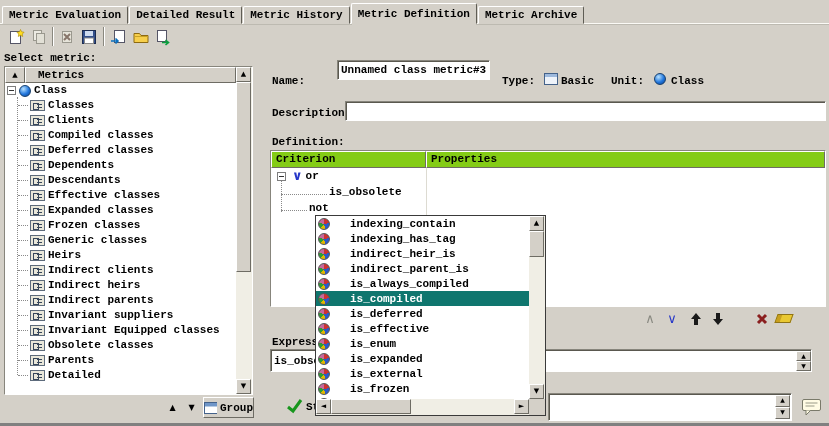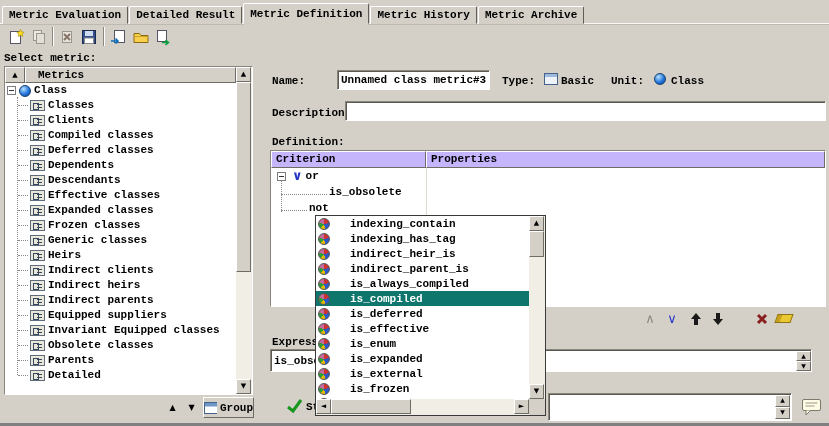--- a/index.html
+++ b/index.html
@@ -50,21 +50,21 @@
         text-align:center;font-size:7px;line-height:13px;font-family:"DejaVu Sans",sans-serif;font-weight:normal}
   .thumb{position:absolute;left:0;width:15px;background:#d4d0c8;border:1px solid;border-color:#fff #6e6c64 #6e6c64 #fff}
 
   
   .field{position:absolute;background:#fff;border:1px solid;border-color:#87857c #fff #fff #87857c;box-shadow:inset 1px 1px 0 #5a584f;
          font:bold 11px "Liberation Mono","DejaVu Sans Mono",monospace;padding:2px 3px;outline:none}
 
   
   .grid{position:absolute;left:270px;top:150px;width:556px;height:157px}
   .ghead{position:absolute;left:0;top:0;right:0;height:17px;display:flex}
-  .gcol{border:1px solid;border-color:#fff #6e6c64 #6e6c64 #fff;background:#c4b5fd;padding:1px 4px;height:17px}
+  .gcol{border:1px solid;border-color:#fff #6e6c64 #6e6c64 #fff;background:#84cc16;padding:1px 4px;height:17px}
   .gbody{position:absolute;left:0;top:17px;right:0;bottom:0;background:#fff;overflow:hidden}
   .gsep{position:absolute;left:155px;top:0;bottom:0;width:1px;background:#dddbd2}
   .grow{position:absolute;left:0;right:0;height:16px;line-height:16px;display:flex;align-items:center;white-space:nowrap}
   .dotv{position:absolute;border-left:1px dotted #8a8a8a;width:1px}
   .doth{position:absolute;border-top:1px dotted #8a8a8a;height:1px}
   .oricon{color:#2637c8;font-size:13px;line-height:12px;margin:0 3px;font-family:"DejaVu Sans",sans-serif}
 
   .opbtn{position:absolute;top:310px;width:20px;height:17px;display:flex;align-items:center;justify-content:center;background:transparent;border:none}
   .eraser{display:inline-block;width:16px;height:9px;background:#e9c832;border:1px solid #8f7316;transform:skewX(-20deg);box-shadow:inset 4px 0 0 #c9a01e}
 
@@ -88,22 +88,22 @@
 </head>
 <body>
 
 <div class="app">
 
   <div class="striprule"></div>
   <div class="striprule2"></div>
   <div class="tabstrip">
     <div class="tab"><span>Metric Evaluation</span></div>
     <div class="tab"><span>Detailed Result</span></div>
+    <div class="tab"><span>Metric History</span></div>
     <div class="tab active"><span>Metric Definition</span></div>
-    <div class="tab"><span>Metric History</span></div>
     <div class="tab"><span>Metric Archive</span></div>
   </div>
 
   <button class="tbtn" style="left:6px">
     <svg width="18" height="18">
         <rect x="2.5" y="3.5" width="10" height="12" fill="#fff" stroke="#556"></rect>
         <path d="M12.5 1.5 l1.1 2.3 2.5.4 -1.8 1.8 .4 2.5 -2.2-1.2 -2.2 1.2 .4-2.5 -1.8-1.8 2.5-.4z" fill="#fd2" stroke="#a80" stroke-width="0.6"></path>
       </svg>
   </button>
   <button class="tbtn" style="left:28px">
@@ -224,21 +224,21 @@
           <span class="tlabel">Indirect heirs</span>
         </div>
       <div class="trow">
           <span class="tick"></span>
           <span class="micon"></span>
           <span class="tlabel">Indirect parents</span>
         </div>
       <div class="trow">
           <span class="tick"></span>
           <span class="micon"></span>
-          <span class="tlabel">Equipped suppliers</span>
+          <span class="tlabel">Invariant suppliers</span>
         </div>
       <div class="trow">
           <span class="tick"></span>
           <span class="micon"></span>
           <span class="tlabel">Invariant Equipped classes</span>
         </div>
       <div class="trow">
           <span class="tick"></span>
           <span class="micon"></span>
           <span class="tlabel">Obsolete classes</span>
@@ -265,21 +265,21 @@
   <button class="tbtn arrowfont" style="left:183px;top:399px;width:17px;height:17px;font-size:8px">▼</button>
   <button class="flatbtn abs" style="left:203px;top:397px;width:51px;height:21px;gap:3px;font:bold 11px 'Liberation Mono','DejaVu Sans Mono',monospace">
     <svg width="14" height="12">
         <rect x="0.5" y="0.5" width="13" height="11" fill="#fff" stroke="#44628a"></rect>
         <rect x="1" y="1" width="12" height="3.5" fill="#6f96c8"></rect>
       </svg>
     <span>Group</span>
   </button>
 
   <div class="lbl" style="left:272px;top:75px">Name:</div>
-  <input class="field" style="left: 337px; top: 70px; width: 153px; height: 20px; font-family: Liberation Mono, monospace;" value="Unnamed class metric#3">
+  <input class="field" style="left: 337px; top: 60px; width: 153px; height: 20px; font-family: Liberation Mono, monospace;" value="Unnamed class metric#3">
   <div class="lbl" style="left:502px;top:75px">Type:</div>
   <svg class="abs" style="left:544px;top:73px" width="14" height="12">
       <rect x="0.5" y="0.5" width="13" height="11" fill="#eef3fa" stroke="#44628a"></rect>
       <rect x="1" y="1" width="12" height="3" fill="#9db9dd"></rect>
     </svg>
   <div class="lbl" style="left:561px;top:75px">Basic</div>
   <div class="lbl" style="left:611px;top:75px">Unit:</div>
   <span class="bluecircle abs" style="left:654px;top:73px"></span>
   <div class="lbl" style="left:671px;top:75px">Class</div>
 

